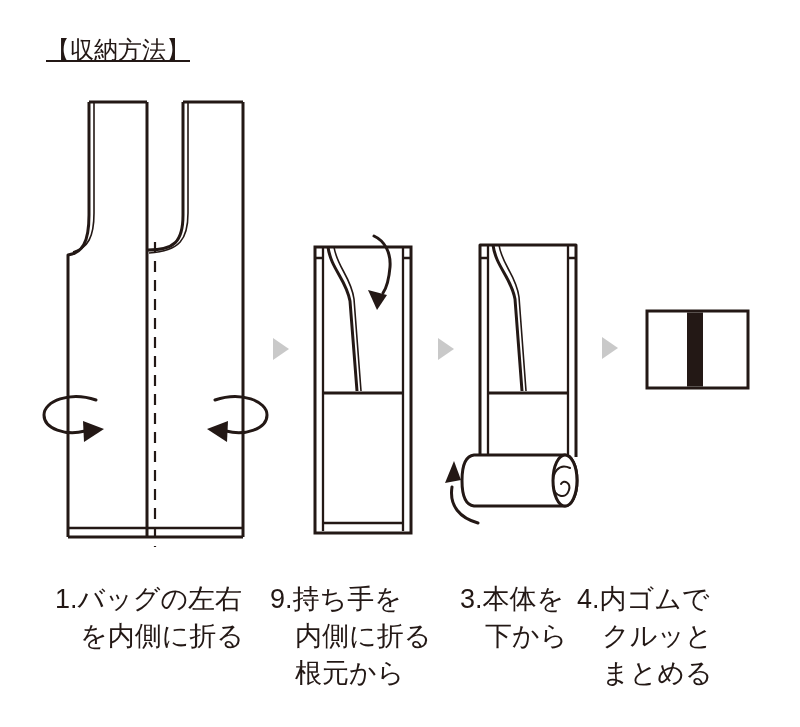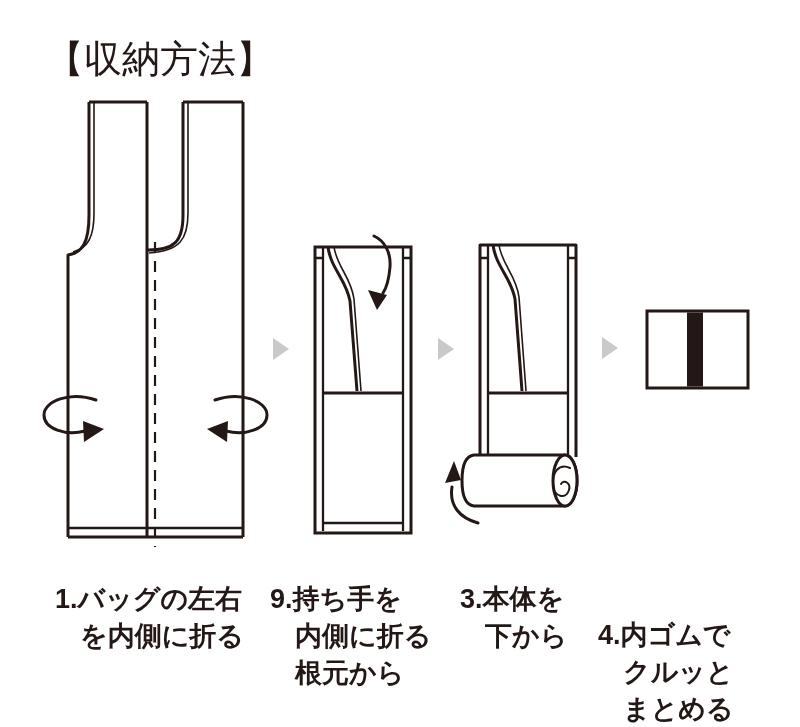--- a/index.html
+++ b/index.html
@@ -7,28 +7,28 @@
     --gray:#c9c9c9;
     --bg:#ffffff;
   }
   html,body{margin:0;padding:0;background:#fff;}
   .stage{
     position:relative;width:800px;height:727px;background:var(--bg);
     font-family:"Liberation Sans","DejaVu Sans",sans-serif;color:var(--ink);
     overflow:hidden;
   }
   .title{
-    position:absolute;left:46px;top:34px;font-size:38px;font-weight:500;
-    letter-spacing:0px;white-space:nowrap;
+    position:absolute;left:46px;top:34px;font-size:24px;font-weight:500;
+    letter-spacing:0px;white-space:nowrap;text-decoration:underline;
   }
   .figure{position:absolute;}
   .caption{
     position:absolute;font-size:27px;line-height:37px;white-space:nowrap;
   }
-  .caption .line{display:block;font-weight:bold;}
+  .caption .line{display:block;}
   .caption .cont{padding-left:25px;}
   
   .ln   {stroke:var(--ink);stroke-width:3;fill:none;stroke-linejoin:round;}
   .mid  {stroke:var(--ink);stroke-width:2.3;fill:none;}
   .thin {stroke:var(--ink);stroke-width:1.6;fill:none;}
   .thin2{stroke:var(--ink);stroke-width:2;fill:none;stroke-linecap:round;}
   .dash {stroke:var(--ink);stroke-width:2.2;fill:none;stroke-dasharray:11 8;}
   .arrow{stroke:var(--ink);stroke-width:3;fill:none;stroke-linecap:round;}
   .head {fill:var(--ink);stroke:none;}
   .box  {stroke:var(--ink);stroke-width:3;fill:#fff;}
@@ -136,19 +136,19 @@
     <span class="line">9.持ち手を</span>
     <span class="line cont">内側に折る</span>
     <span class="line cont">根元から</span>
   </div>
 
   <div class="caption" style="left:460px;top:581px;">
     <span class="line">3.本体を</span>
     <span class="line cont">下から</span>
   </div>
 
-  <div class="caption" style="left:598px;top:581px;margin-top:36px;">
+  <div class="caption" style="left:577px;top:581px;">
     <span class="line">4.内ゴムで</span>
     <span class="line cont">クルッと</span>
     <span class="line cont">まとめる</span>
   </div>
 
 </div>
 
 </body></html>

